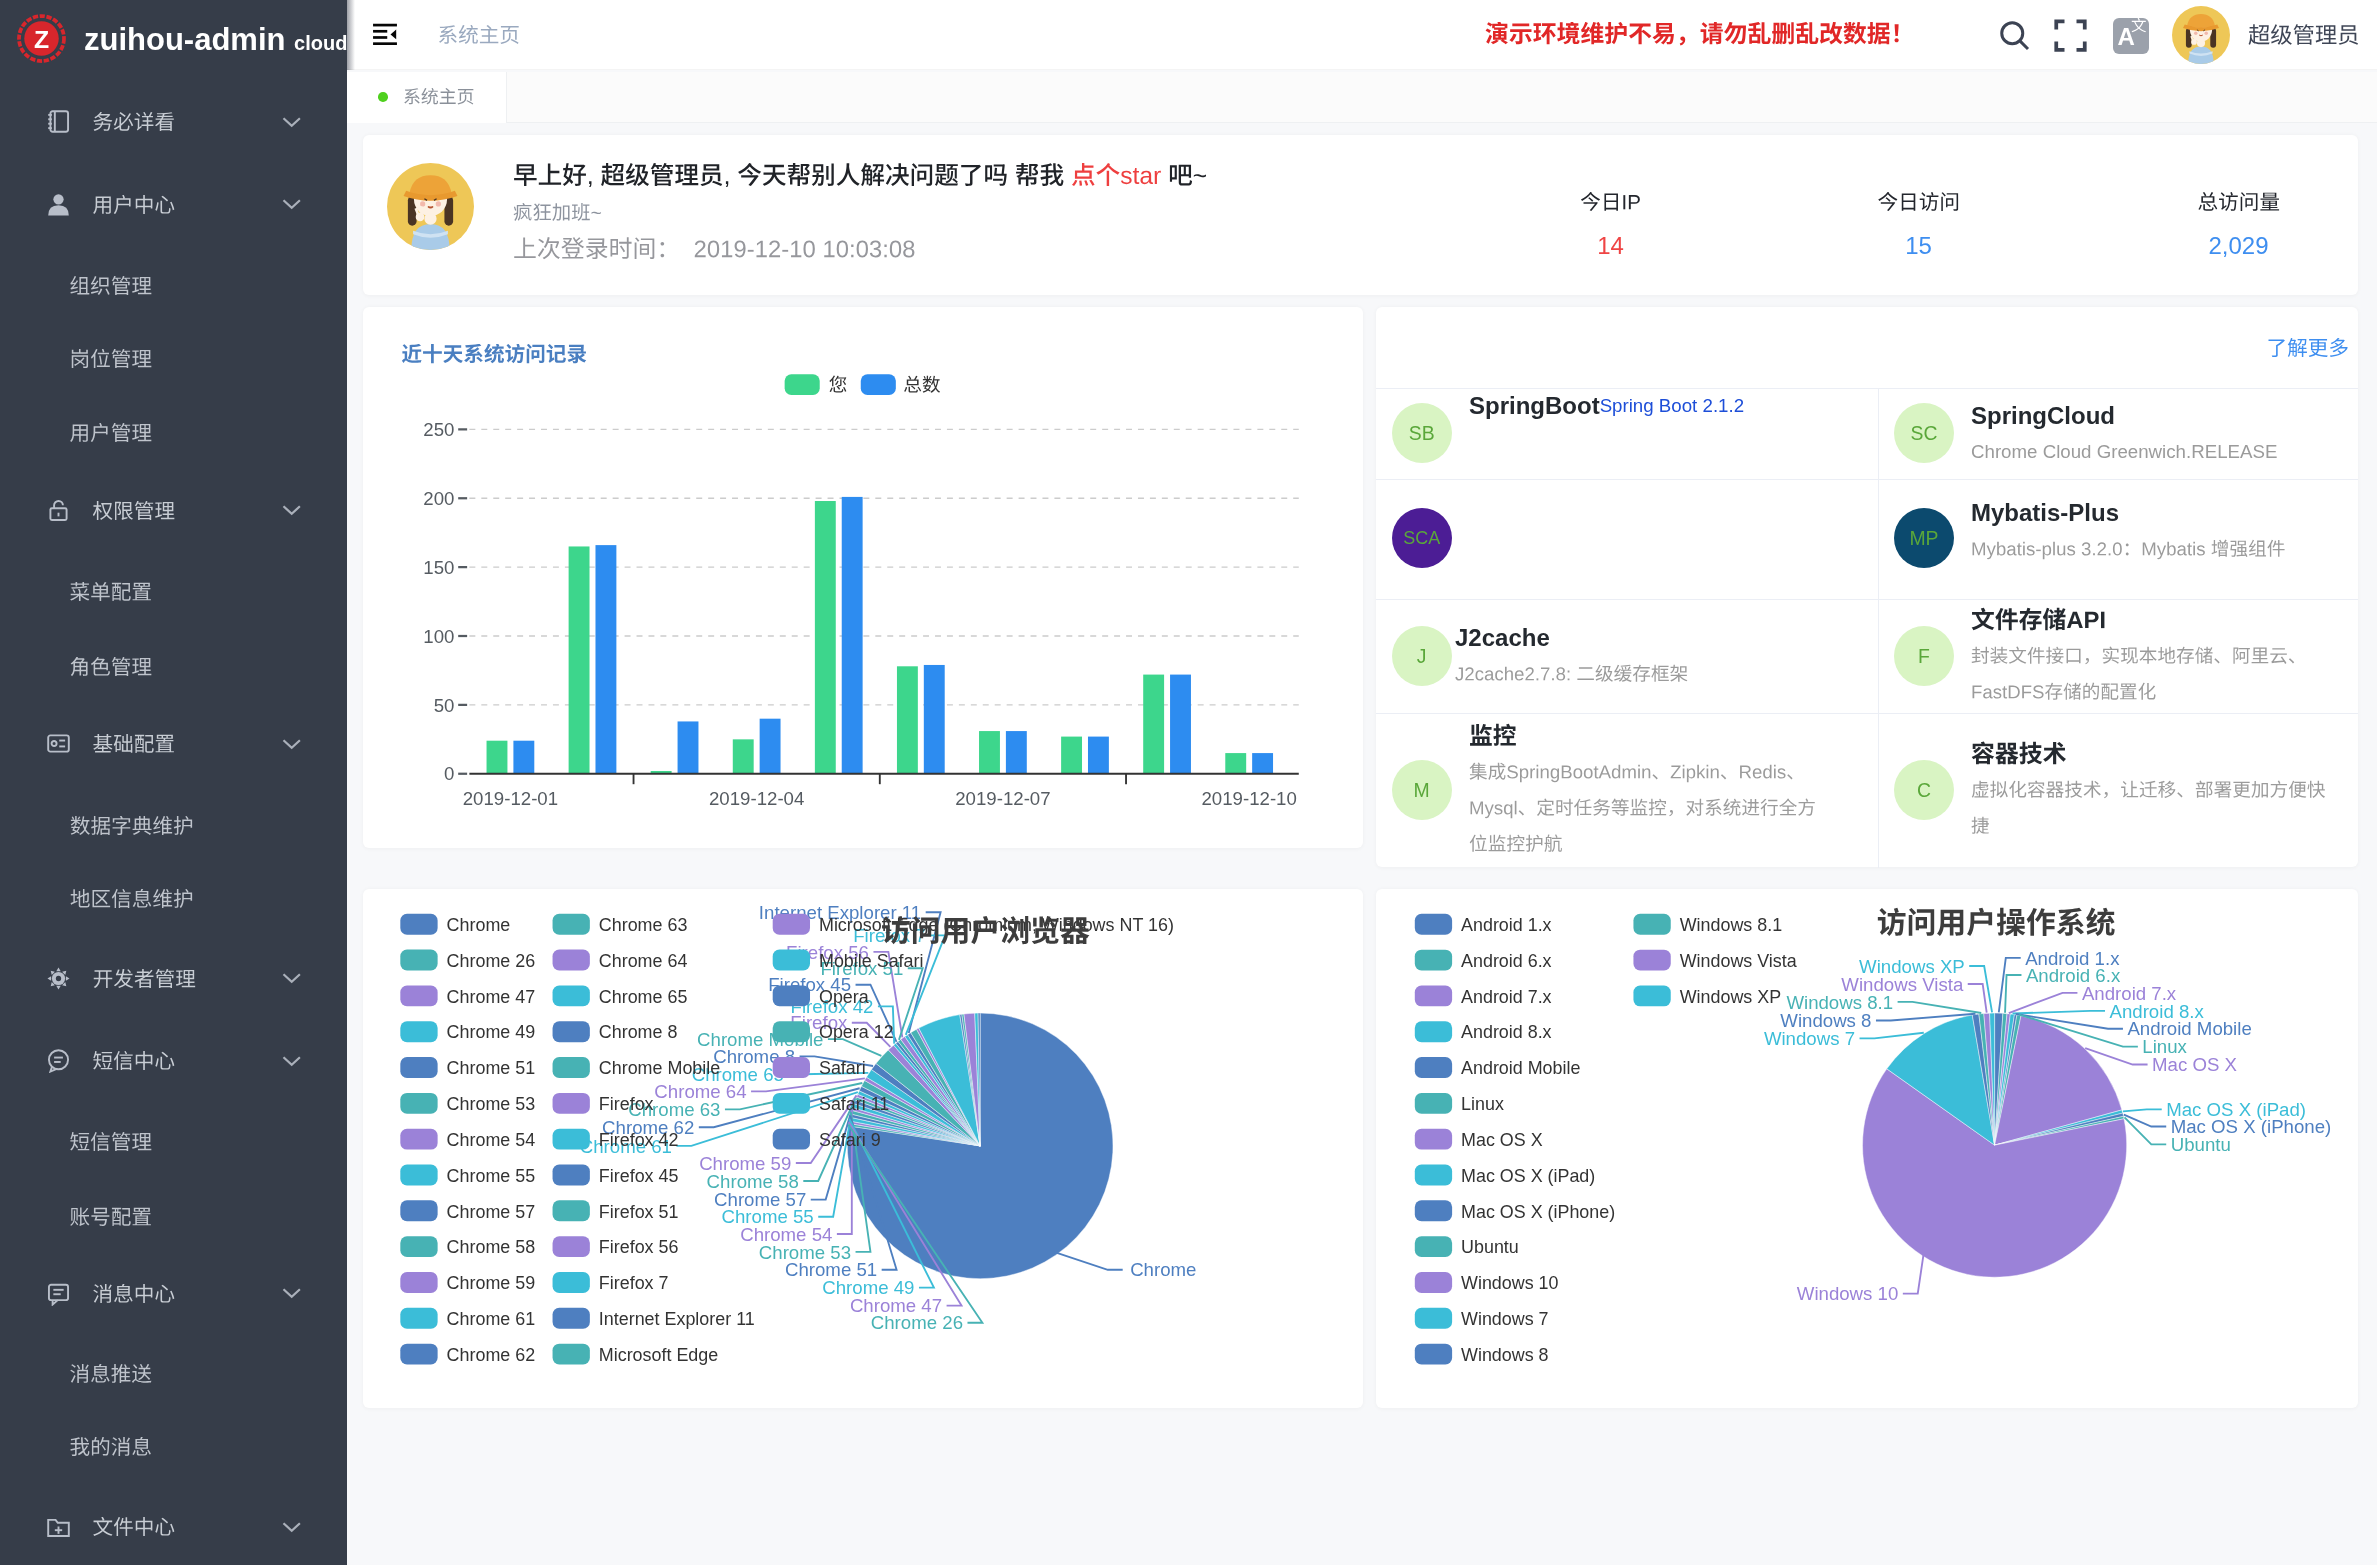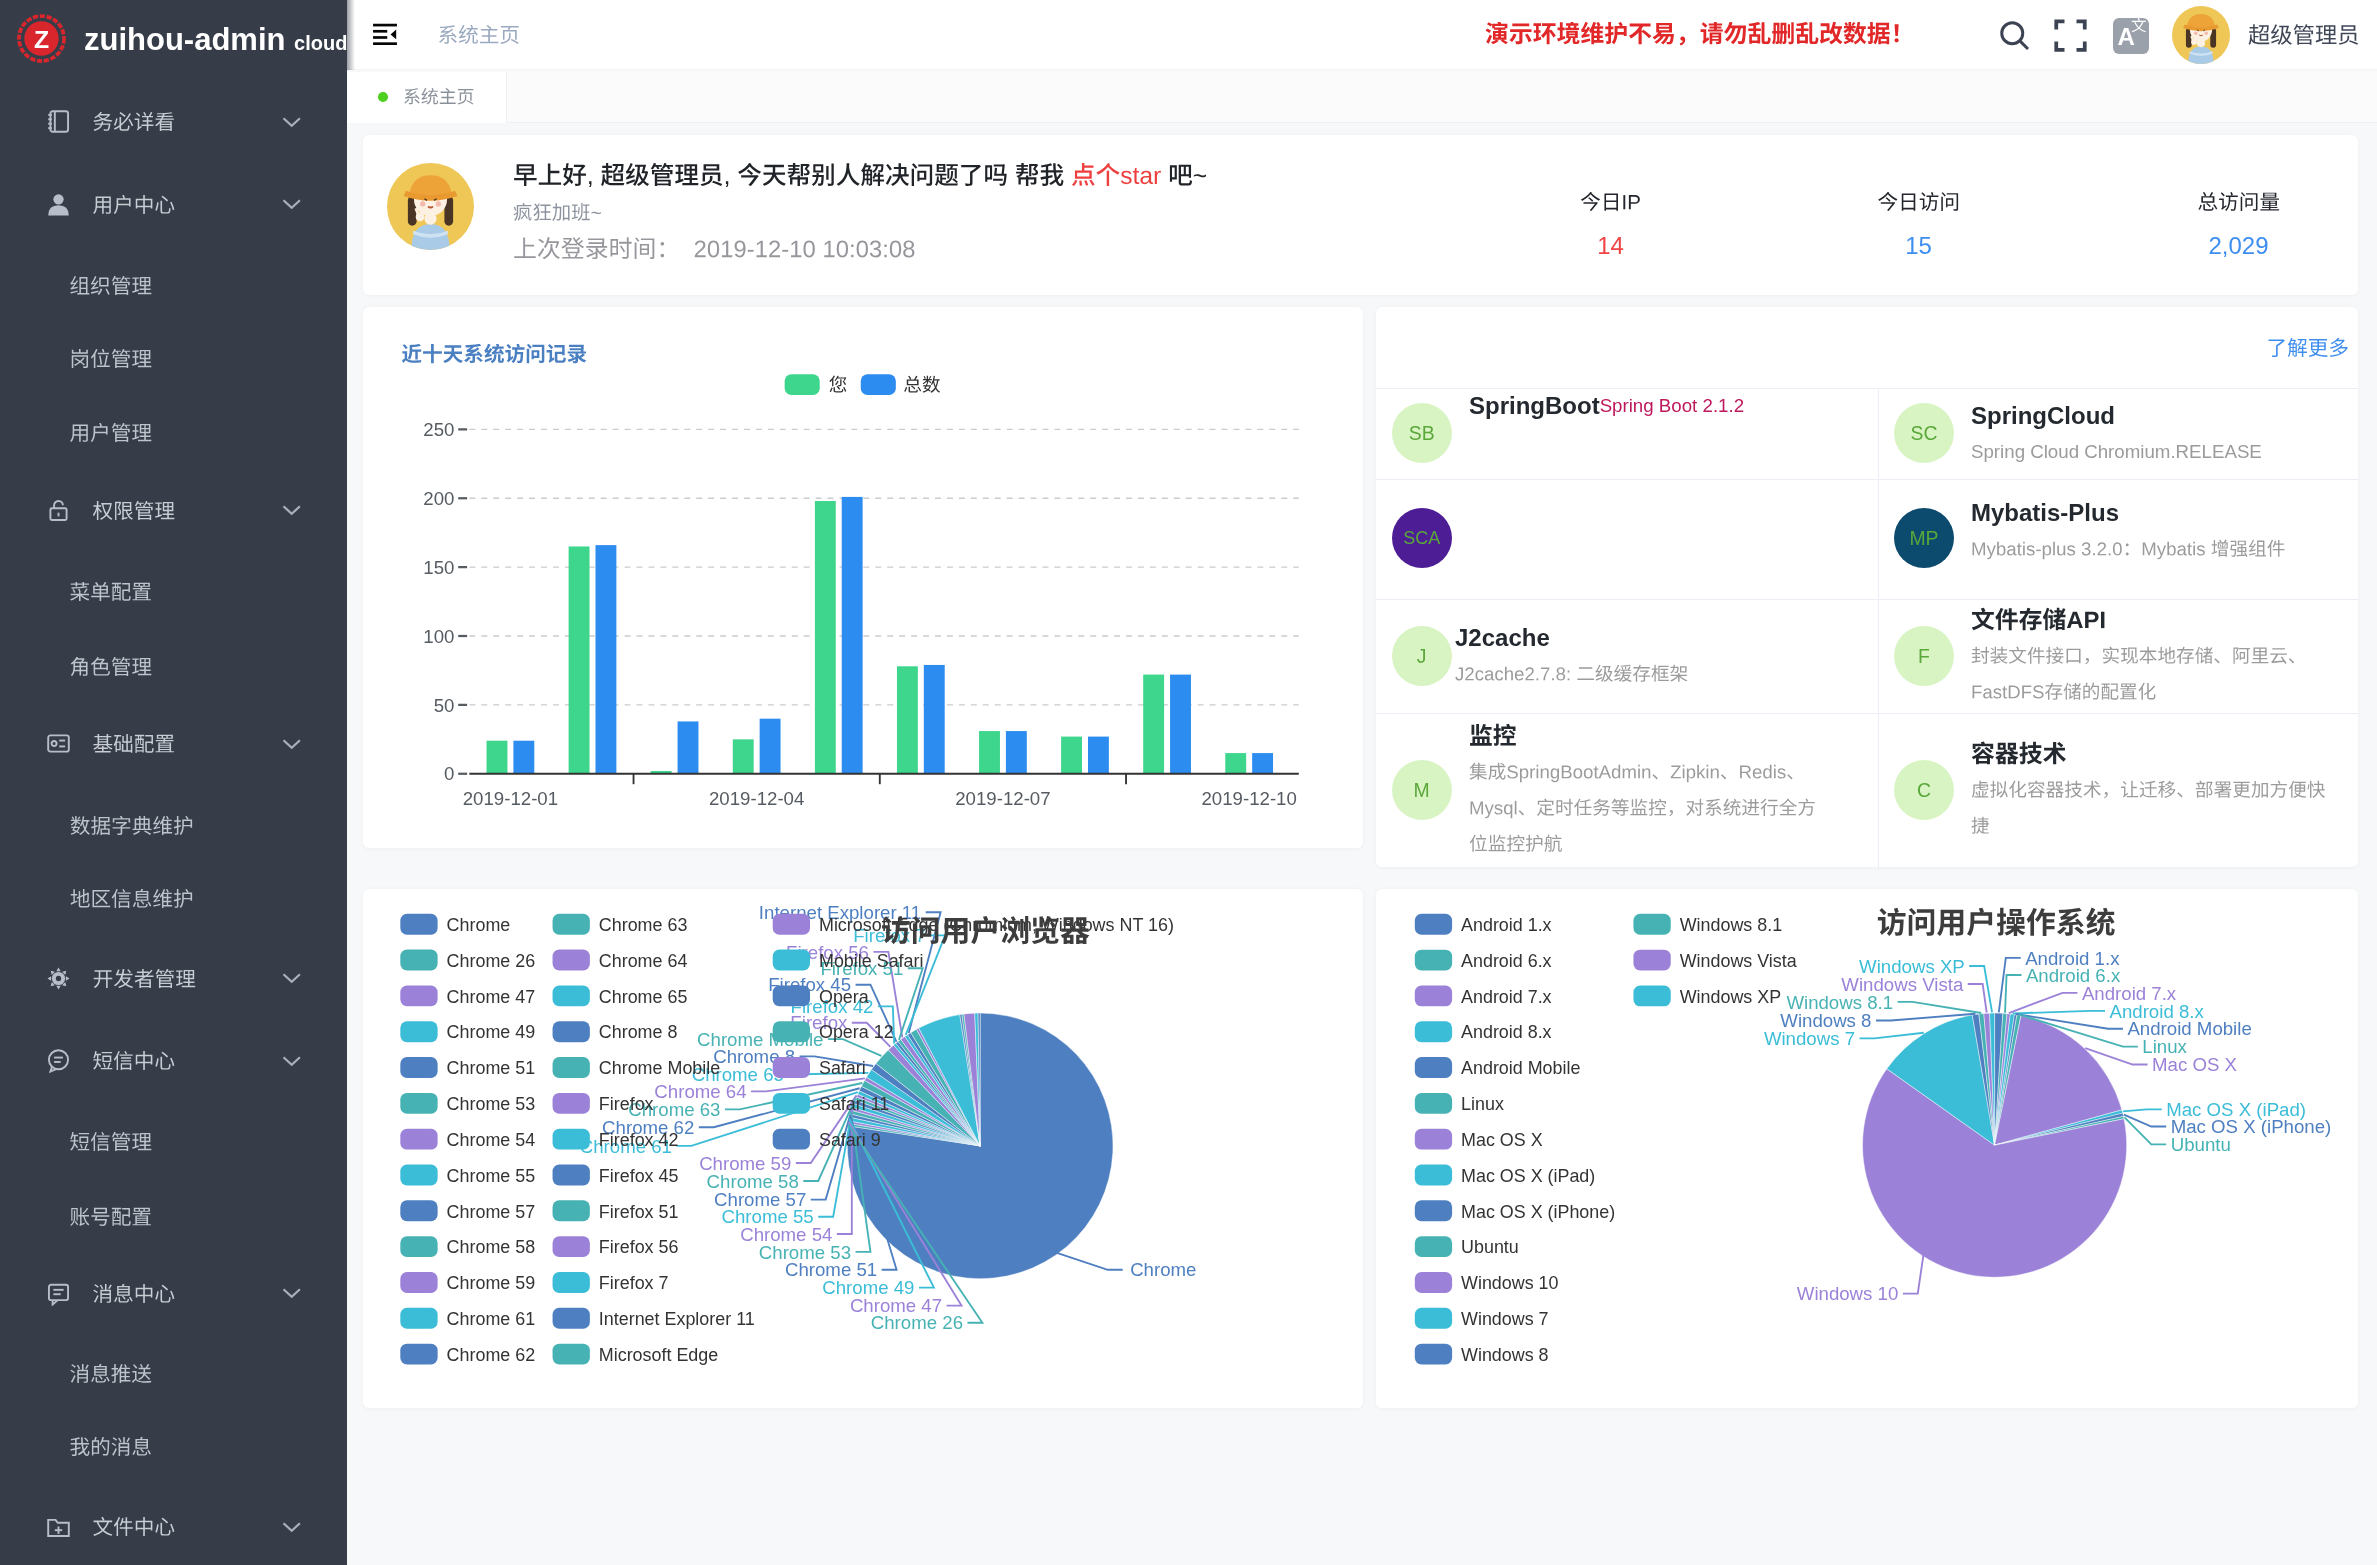--- a/index.html
+++ b/index.html
@@ -874,26 +874,26 @@
       </g>
     </svg>
     <div style="position:absolute;left:0;top:81px;width:982px;height:0.7px;background:#ebeef5"></div>
     <div style="position:absolute;left:0;top:172px;width:982px;height:0.7px;background:#ebeef5"></div>
     <div style="position:absolute;left:0;top:292px;width:982px;height:0.7px;background:#ebeef5"></div>
     <div style="position:absolute;left:0;top:406px;width:982px;height:0.7px;background:#ebeef5"></div>
     <div style="position:absolute;left:502px;top:81px;width:0.7px;height:480px;background:#ebeef5"></div>
     <div style="position:absolute;left:15.7px;top:96px;width:60px;height:60px;border-radius:50%;background:#d9f4c3;color:#5aa73a;font-size:19.4px;display:flex;align-items:center;justify-content:center">SB</div>
     <div style="position:absolute;left:93px;top:81px;height:91px;display:flex;flex-direction:row;justify-content:center;align-items:flex-start">
       <div style="font-size:24px;font-weight:bold;color:#24292f;line-height:36px;height:36px">SpringBoot</div>
-      <div style="font-size:18.7px;color:#be185d;line-height:36px;height:36px;white-space:nowrap">Spring Boot 2.1.2</div>
+      <div style="font-size:18.7px;color:#1d4ed8;line-height:36px;height:36px;white-space:nowrap">Spring Boot 2.1.2</div>
     </div>
     <div style="position:absolute;left:518px;top:96px;width:60px;height:60px;border-radius:50%;background:#d9f4c3;color:#5aa73a;font-size:19.4px;display:flex;align-items:center;justify-content:center">SC</div>
     <div style="position:absolute;left:595px;top:81px;height:91px;display:flex;flex-direction:column;justify-content:center;align-items:flex-start">
       <div style="font-size:24px;font-weight:bold;color:#24292f;line-height:36px;height:36px">SpringCloud</div>
-      <div style="font-size:18.7px;color:#9b9b9b;line-height:36px;height:36px;white-space:nowrap">Spring Cloud Chromium.RELEASE</div>
+      <div style="font-size:18.7px;color:#9b9b9b;line-height:36px;height:36px;white-space:nowrap">Chrome Cloud Greenwich.RELEASE</div>
     </div>
     <div style="position:absolute;left:15.7px;top:201px;width:60px;height:60px;border-radius:50%;background:#4c1d95;color:#5aa73a;font-size:18px;display:flex;align-items:center;justify-content:center">SCA</div>
     <div style="position:absolute;left:518px;top:201px;width:60px;height:60px;border-radius:50%;background:#0c4a6e;color:#5aa73a;font-size:19.4px;display:flex;align-items:center;justify-content:center">MP</div>
     <div style="position:absolute;left:595px;top:164px;height:120px;display:flex;flex-direction:column;justify-content:center;align-items:flex-start">
       <div style="font-size:24px;font-weight:bold;color:#24292f;line-height:36px;height:36px">Mybatis-Plus</div>
       <svg style="display:block" width="316" height="36" viewBox="0 0 423 48">
         <g transform="translate(0,32.5)">
           <g fill="#9b9b9b" transform="scale(0.02500,-0.02500)">
             <use href="#q142" x="0"></use>
             <use href="#q143" x="833"></use>

